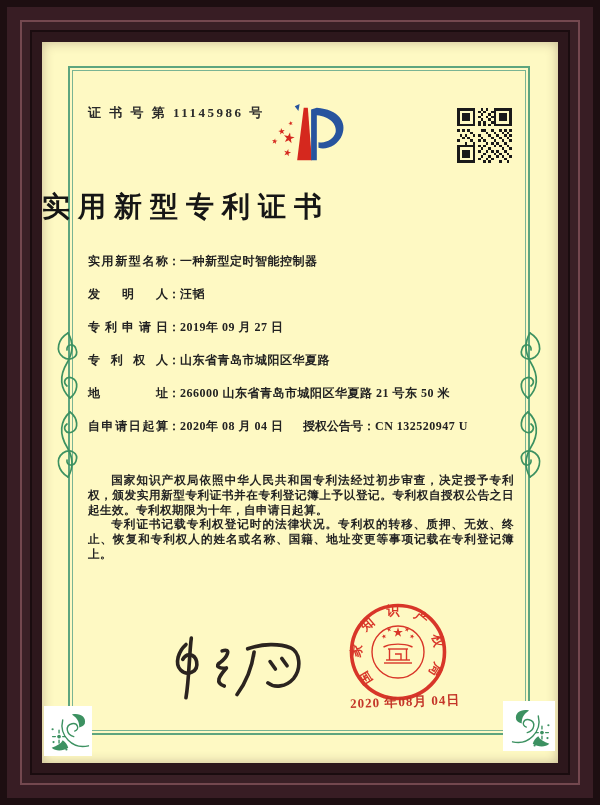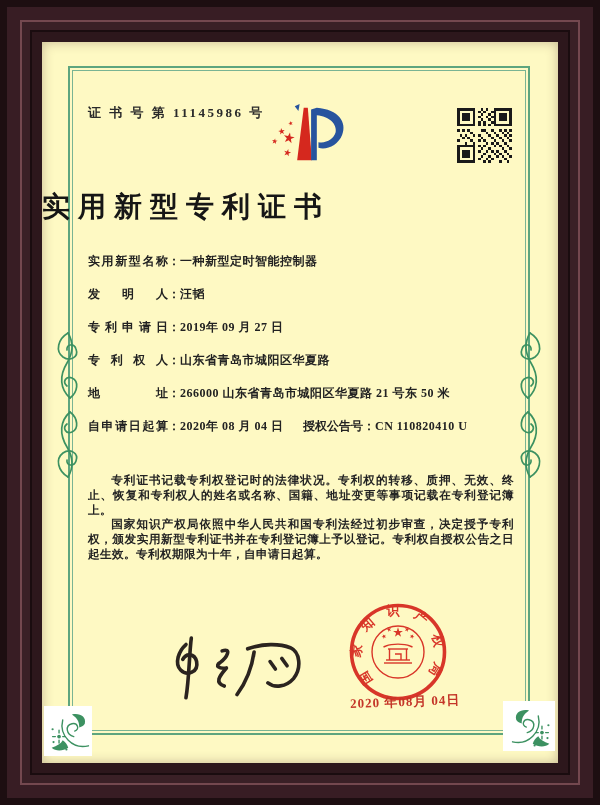--- a/index.html
+++ b/index.html
@@ -126,27 +126,27 @@
     <div class="title">实用新型专利证书</div>
 
     <div class="fields">
       <div class="field-row"><span class="flabel">实用新型名称</span><span class="colon">：</span><span class="fvalue">一种新型定时智能控制器</span></div>
       <div class="field-row"><span class="flabel">发明人</span><span class="colon">：</span><span class="fvalue">汪韬</span></div>
       <div class="field-row"><span class="flabel">专利申请日</span><span class="colon">：</span><span class="fvalue">2019年 09 月 27 日</span></div>
       <div class="field-row"><span class="flabel">专利权人</span><span class="colon">：</span><span class="fvalue">山东省青岛市城阳区华夏路</span></div>
       <div class="field-row"><span class="flabel">地址</span><span class="colon">：</span><span class="fvalue">266000 山东省青岛市城阳区华夏路 21 号东 50 米</span></div>
       <div class="grant-row">
         <span class="flabel">自申请日起算</span><span class="colon">：</span><span class="fvalue">2020年 08 月 04 日</span>
-        <span class="grant-col2"><span>授权公告号</span><span class="colon">：</span><span class="fvalue">CN 110820410 U</span></span>
+        <span class="grant-col2"><span>授权公告号</span><span class="colon">：</span><span class="fvalue">CN 132520947 U</span></span>
       </div>
     </div>
 
     <div class="body-text">
+      <p>国家知识产权局依照中华人民共和国专利法经过初步审查，决定授予专利权，颁发实用新型专利证书并在专利登记簿上予以登记。专利权自授权公告之日起生效。专利权期限为十年，自申请日起算。</p>
       <p>专利证书记载专利权登记时的法律状况。专利权的转移、质押、无效、终止、恢复和专利权人的姓名或名称、国籍、地址变更等事项记载在专利登记簿上。</p>
-      <p>国家知识产权局依照中华人民共和国专利法经过初步审查，决定授予专利权，颁发实用新型专利证书并在专利登记簿上予以登记。专利权自授权公告之日起生效。专利权期限为十年，自申请日起算。</p>
     </div>
 
 
     <svg class="signature" width="160" height="66" viewBox="0 0 150 62">
       <g fill="none" stroke="#2b241f" stroke-width="3.4" stroke-linecap="round" stroke-linejoin="round">
         <path d="M28,8 C21,14 17,26 23,32 C29,38 40,34 38,24 C36,16 28,16 25,22"></path>
         <path d="M33,2 C31,18 31,40 28,58"></path>
         <path d="M62,14 C71,11 67,20 60,25 C55,28 59,31 66,30 C59,38 55,44 64,47"></path>
         <path d="M92,15 C90,29 84,44 76,55"></path>
         <path d="M86,12 C100,7 116,7 126,11 C135,15 137,30 129,40 C122,48 111,49 105,44"></path>

